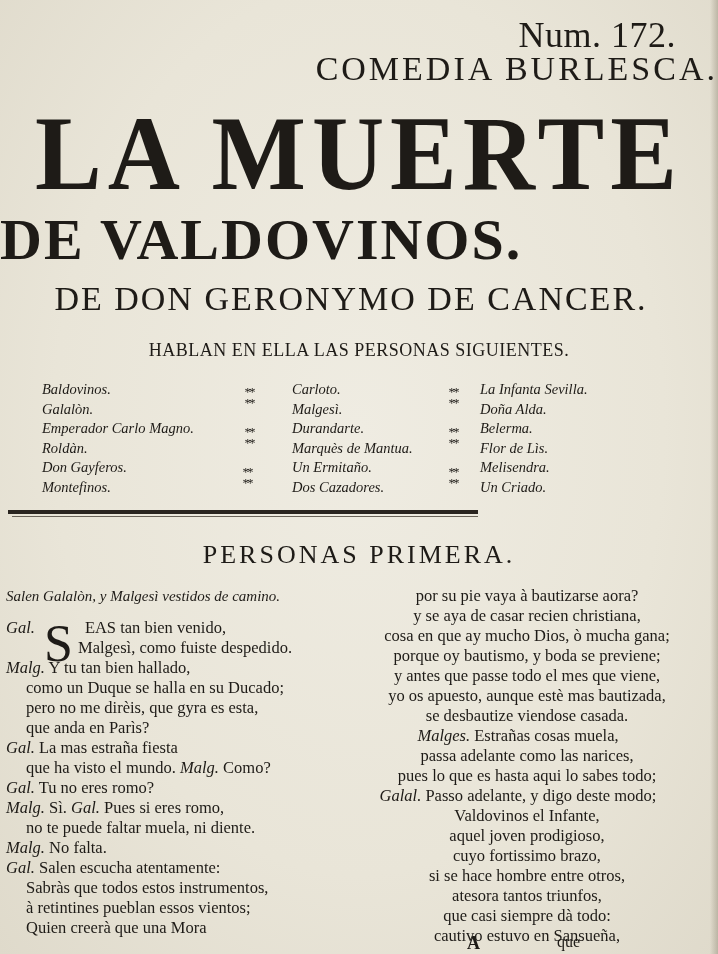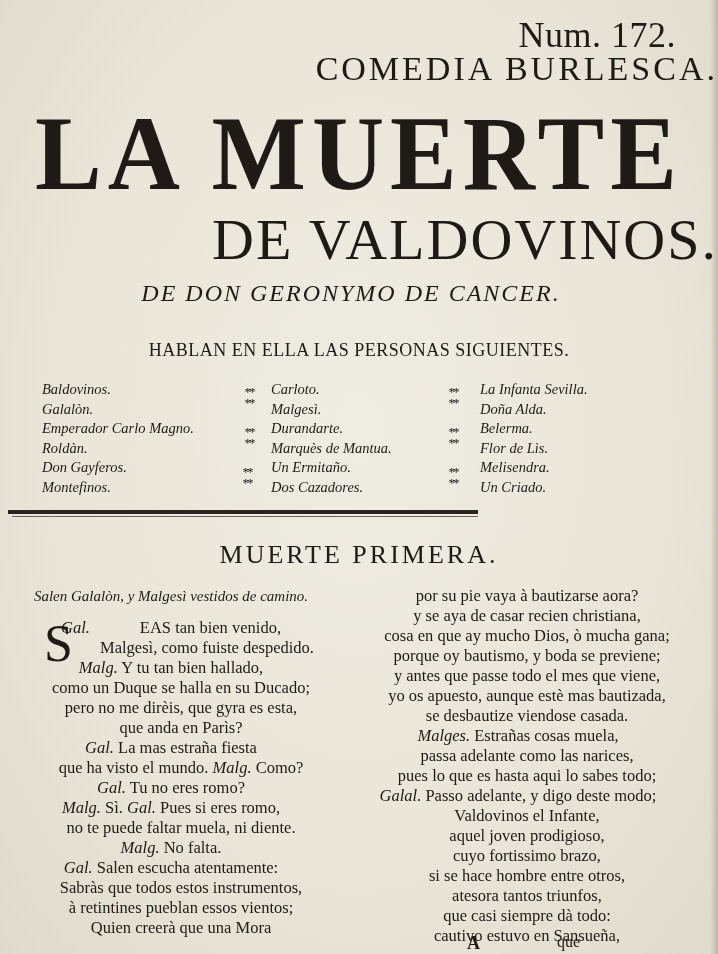--- a/index.html
+++ b/index.html
@@ -25,54 +25,54 @@
   .comedia {
     left: 0; width: 718px; text-align: right; top: 50px;
     font-size: 34px; letter-spacing: 3px; padding-left: 30px; box-sizing: border-box;
   }
   .title1 {
     left: 0; width: 718px; text-align: center; top: 104px;
     font-size: 100px; font-weight: bold; letter-spacing: 6px; line-height: 100px;
     transform: scaleY(1.05);
   }
   .title2 {
-    left: 0; width: 718px; text-align: right; top: 210px;
-    font-size: 58px; letter-spacing: 2px; line-height: 60px;
+    left: 0; width: 718px; text-align: left; top: 210px;
+    font-size: 58px; letter-spacing: 2px; line-height: 60px; font-weight: bold;
   }
   .author {
     left: 0; width: 702px; text-align: center; top: 280px;
-    font-size: 24px; font-style: italic; letter-spacing: 2px;
+    font-size: 34px; letter-spacing: 2px;
   }
   .hablan {
     left: 0; width: 718px; text-align: center; top: 340px;
     font-size: 18px; letter-spacing: 0.5px;
   }
   .cast {
     position: absolute; top: 380px; left: 0; width: 718px; height: 120px;
   }
   .cast-col { position: absolute; top: 0; font-style: italic; font-size: 14.5px; line-height: 19.5px; }
   .cast-col div { height: 19.5px; }
   .c1 { left: 42px; }
-  .c2 { left: 271px; }
+  .c2 { left: 292px; }
   .c3 { left: 480px; }
   .stars { position: absolute; font-size: 13px; line-height: 11px; letter-spacing: -2px; text-align: center; width: 26px; }
   .rule {
     position: absolute; left: 8px; top: 510px; width: 466px; height: 4px;
     background: #2a2520; border-left: 4px double #2a2520;
   }
   .rule::after {
     content: ""; position: absolute; left: 0; right: 0; top: 6px; height: 1px; background: #6a645a;
   }
   .jornada {
     left: 0; width: 718px; text-align: center; top: 540px;
     font-size: 26px; letter-spacing: 3px;
   }
   .col { position: absolute; font-size: 16.5px; line-height: 20px; }
   .col .ln { height: 20px; white-space: nowrap; }
-  .left-col { left: 6px; top: 586px; width: 330px; text-align: center; }
+  .left-col { left: 6px; top: 586px; width: 330px; }
   .right-col { left: 342px; top: 586px; width: 370px; text-align: center; }
   .sp { font-style: italic; }
   .ind { padding-left: 20px; }
   .stage { font-style: italic; font-size: 15px; }
   .dropcap {
     position: absolute; left: 44px; top: 622px; font-size: 52px; line-height: 44px;
   }
   .foot-sig { left: 467px; top: 933px; font-size: 18px; font-weight: bold; }
   .foot-catch { left: 557px; top: 933px; font-size: 16px; }
 </style>
@@ -139,21 +139,21 @@
       <div>Doña Alda.</div>
       <div>Belerma.</div>
       <div>Flor de Lìs.</div>
       <div>Melisendra.</div>
       <div>Un Criado.</div>
     </div>
   </div>
 
   <div class="rule"></div>
 
-  <div class="abs jornada">MUERTE PRIMERA.</div>
+  <div class="abs jornada">PERSONAS PRIMERA.</div>
 
   <div class="col left-col">
     <div class="ln stage">Salen Galalòn, y Malgesì vestidos de camino.</div>
     <div class="ln" style="height:12px"></div>
     <div class="ln"><span class="sp">Gal.</span><span style="padding-left:50px">EAS tan bien venido,</span></div>
     <div class="ln" style="padding-left:72px">Malgesì, como fuiste despedido.</div>
     <div class="ln"><span class="sp">Malg.</span> <span>Y tu tan bien hallado,</span></div>
     <div class="ln ind">como un Duque se halla en su Ducado;</div>
     <div class="ln ind">pero no me dirèis, que gyra es esta,</div>
     <div class="ln ind">que anda en Parìs?</div>

